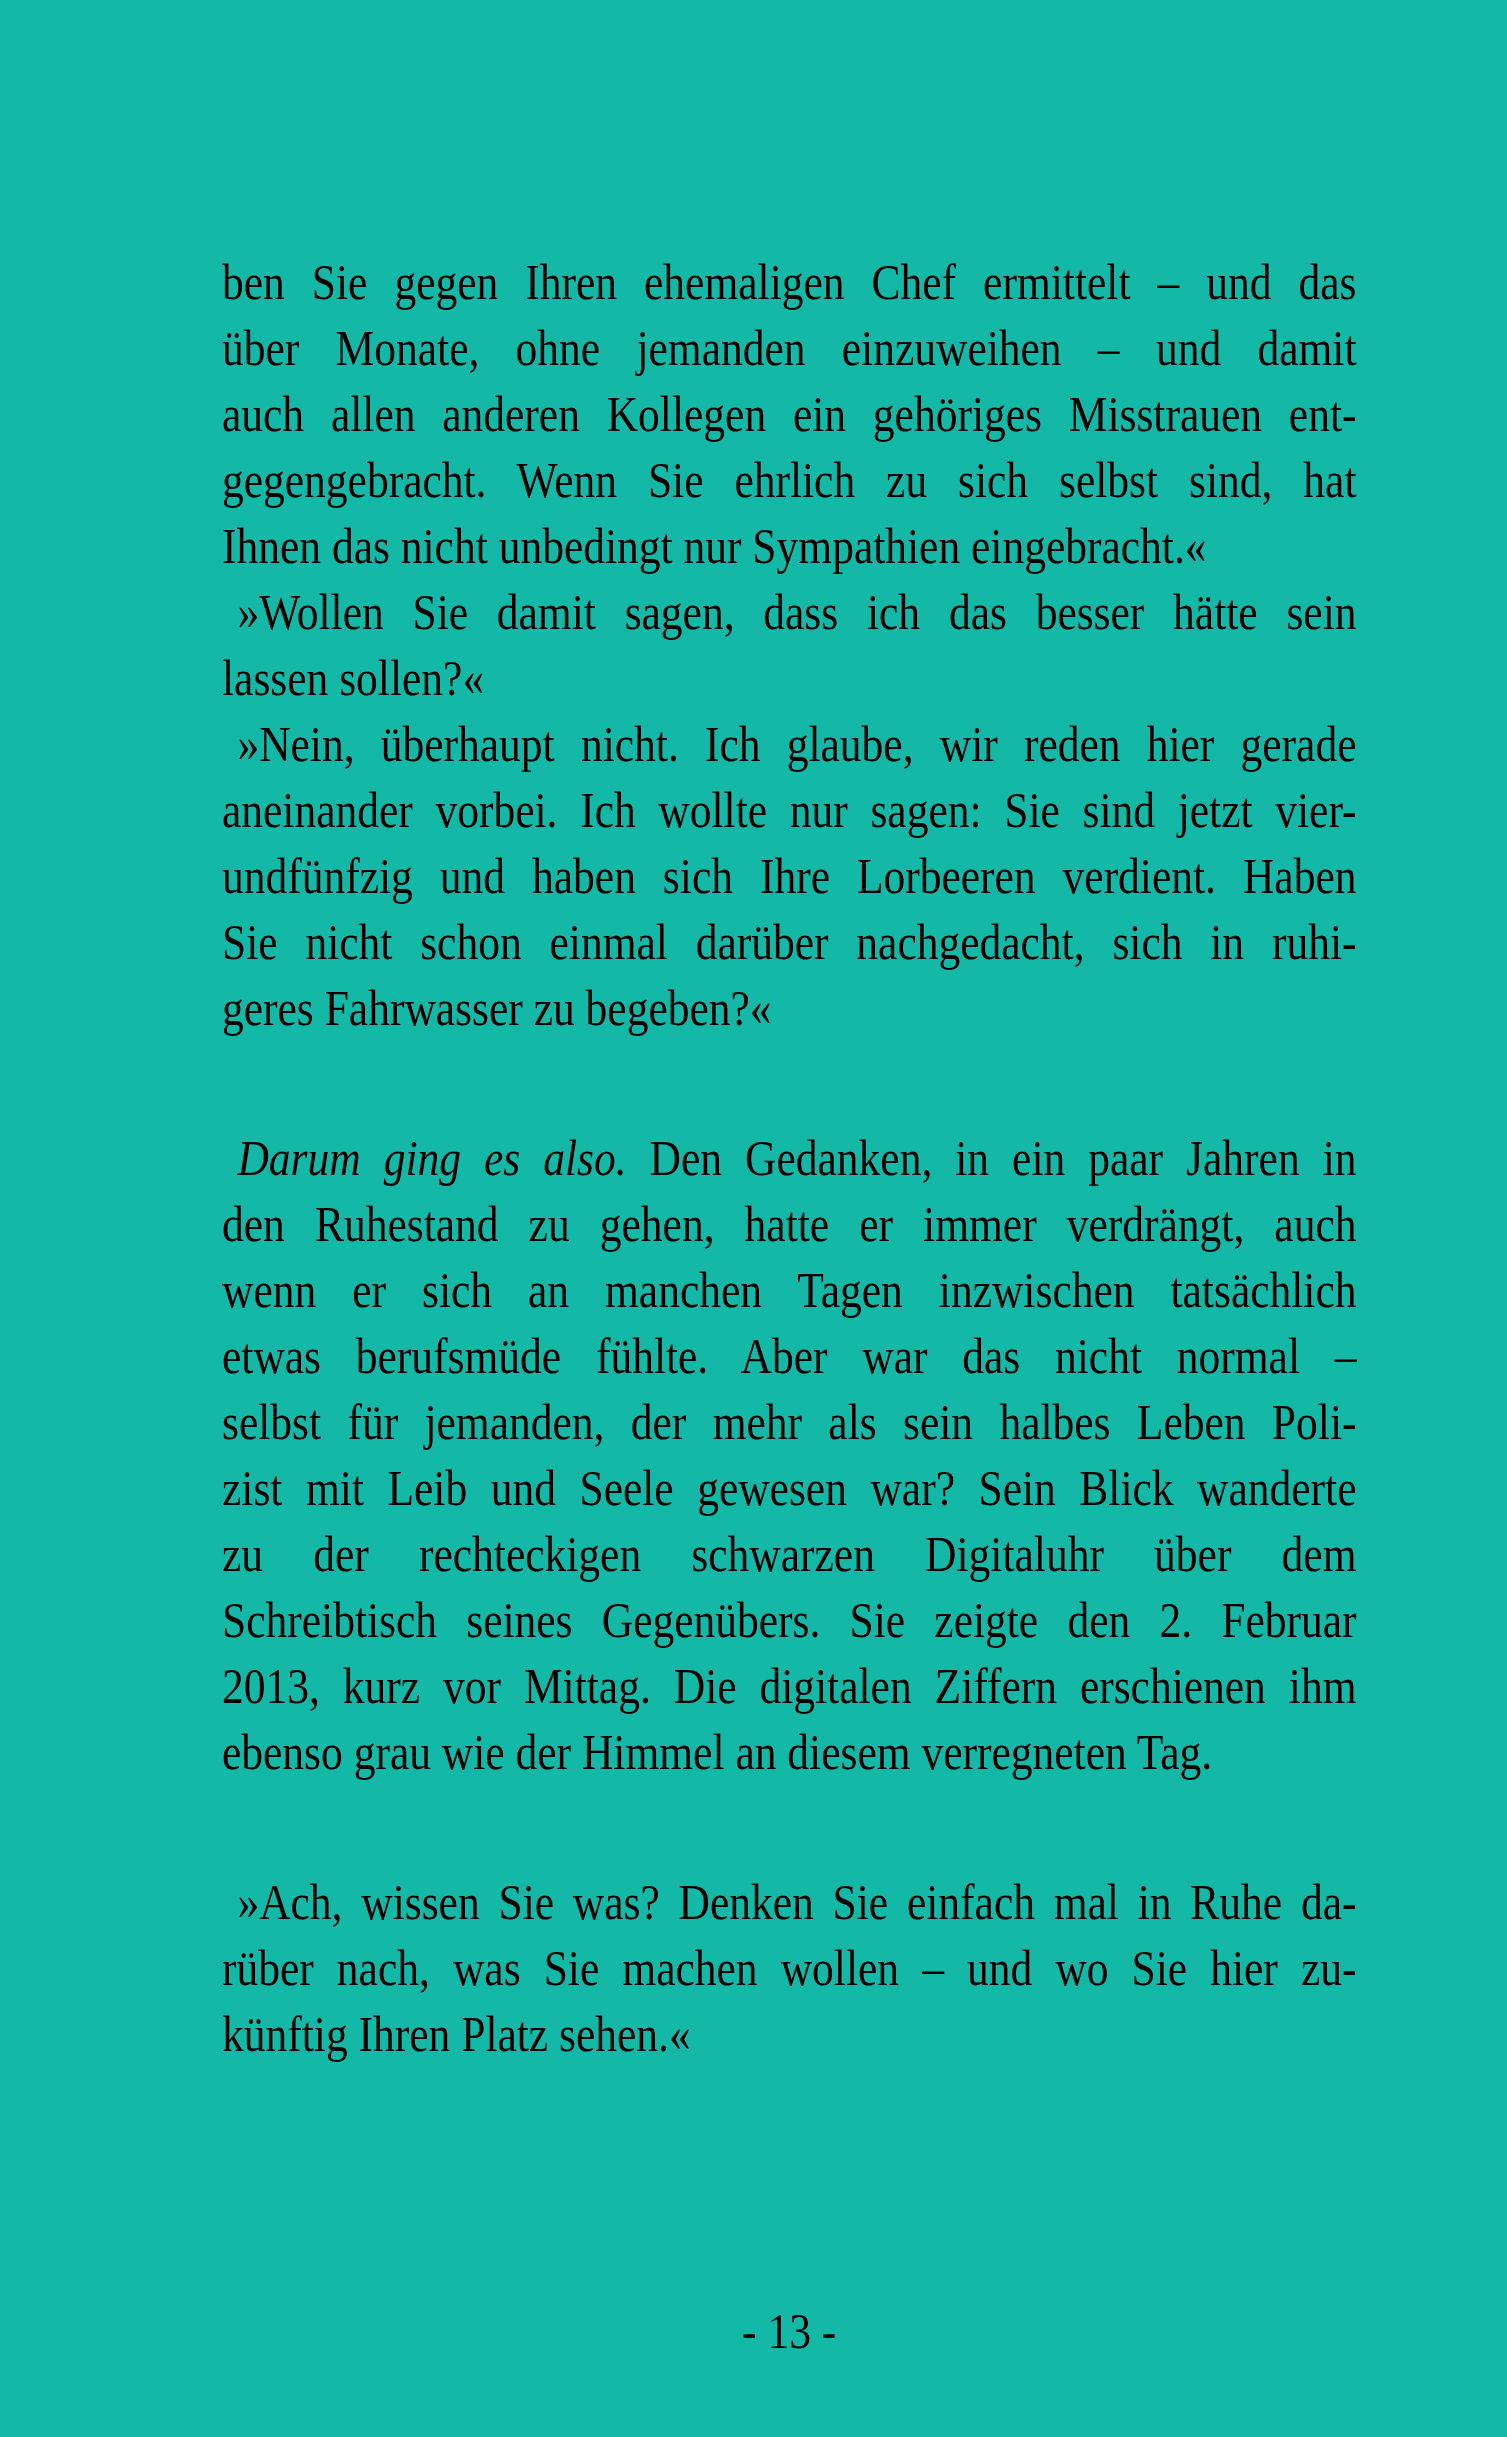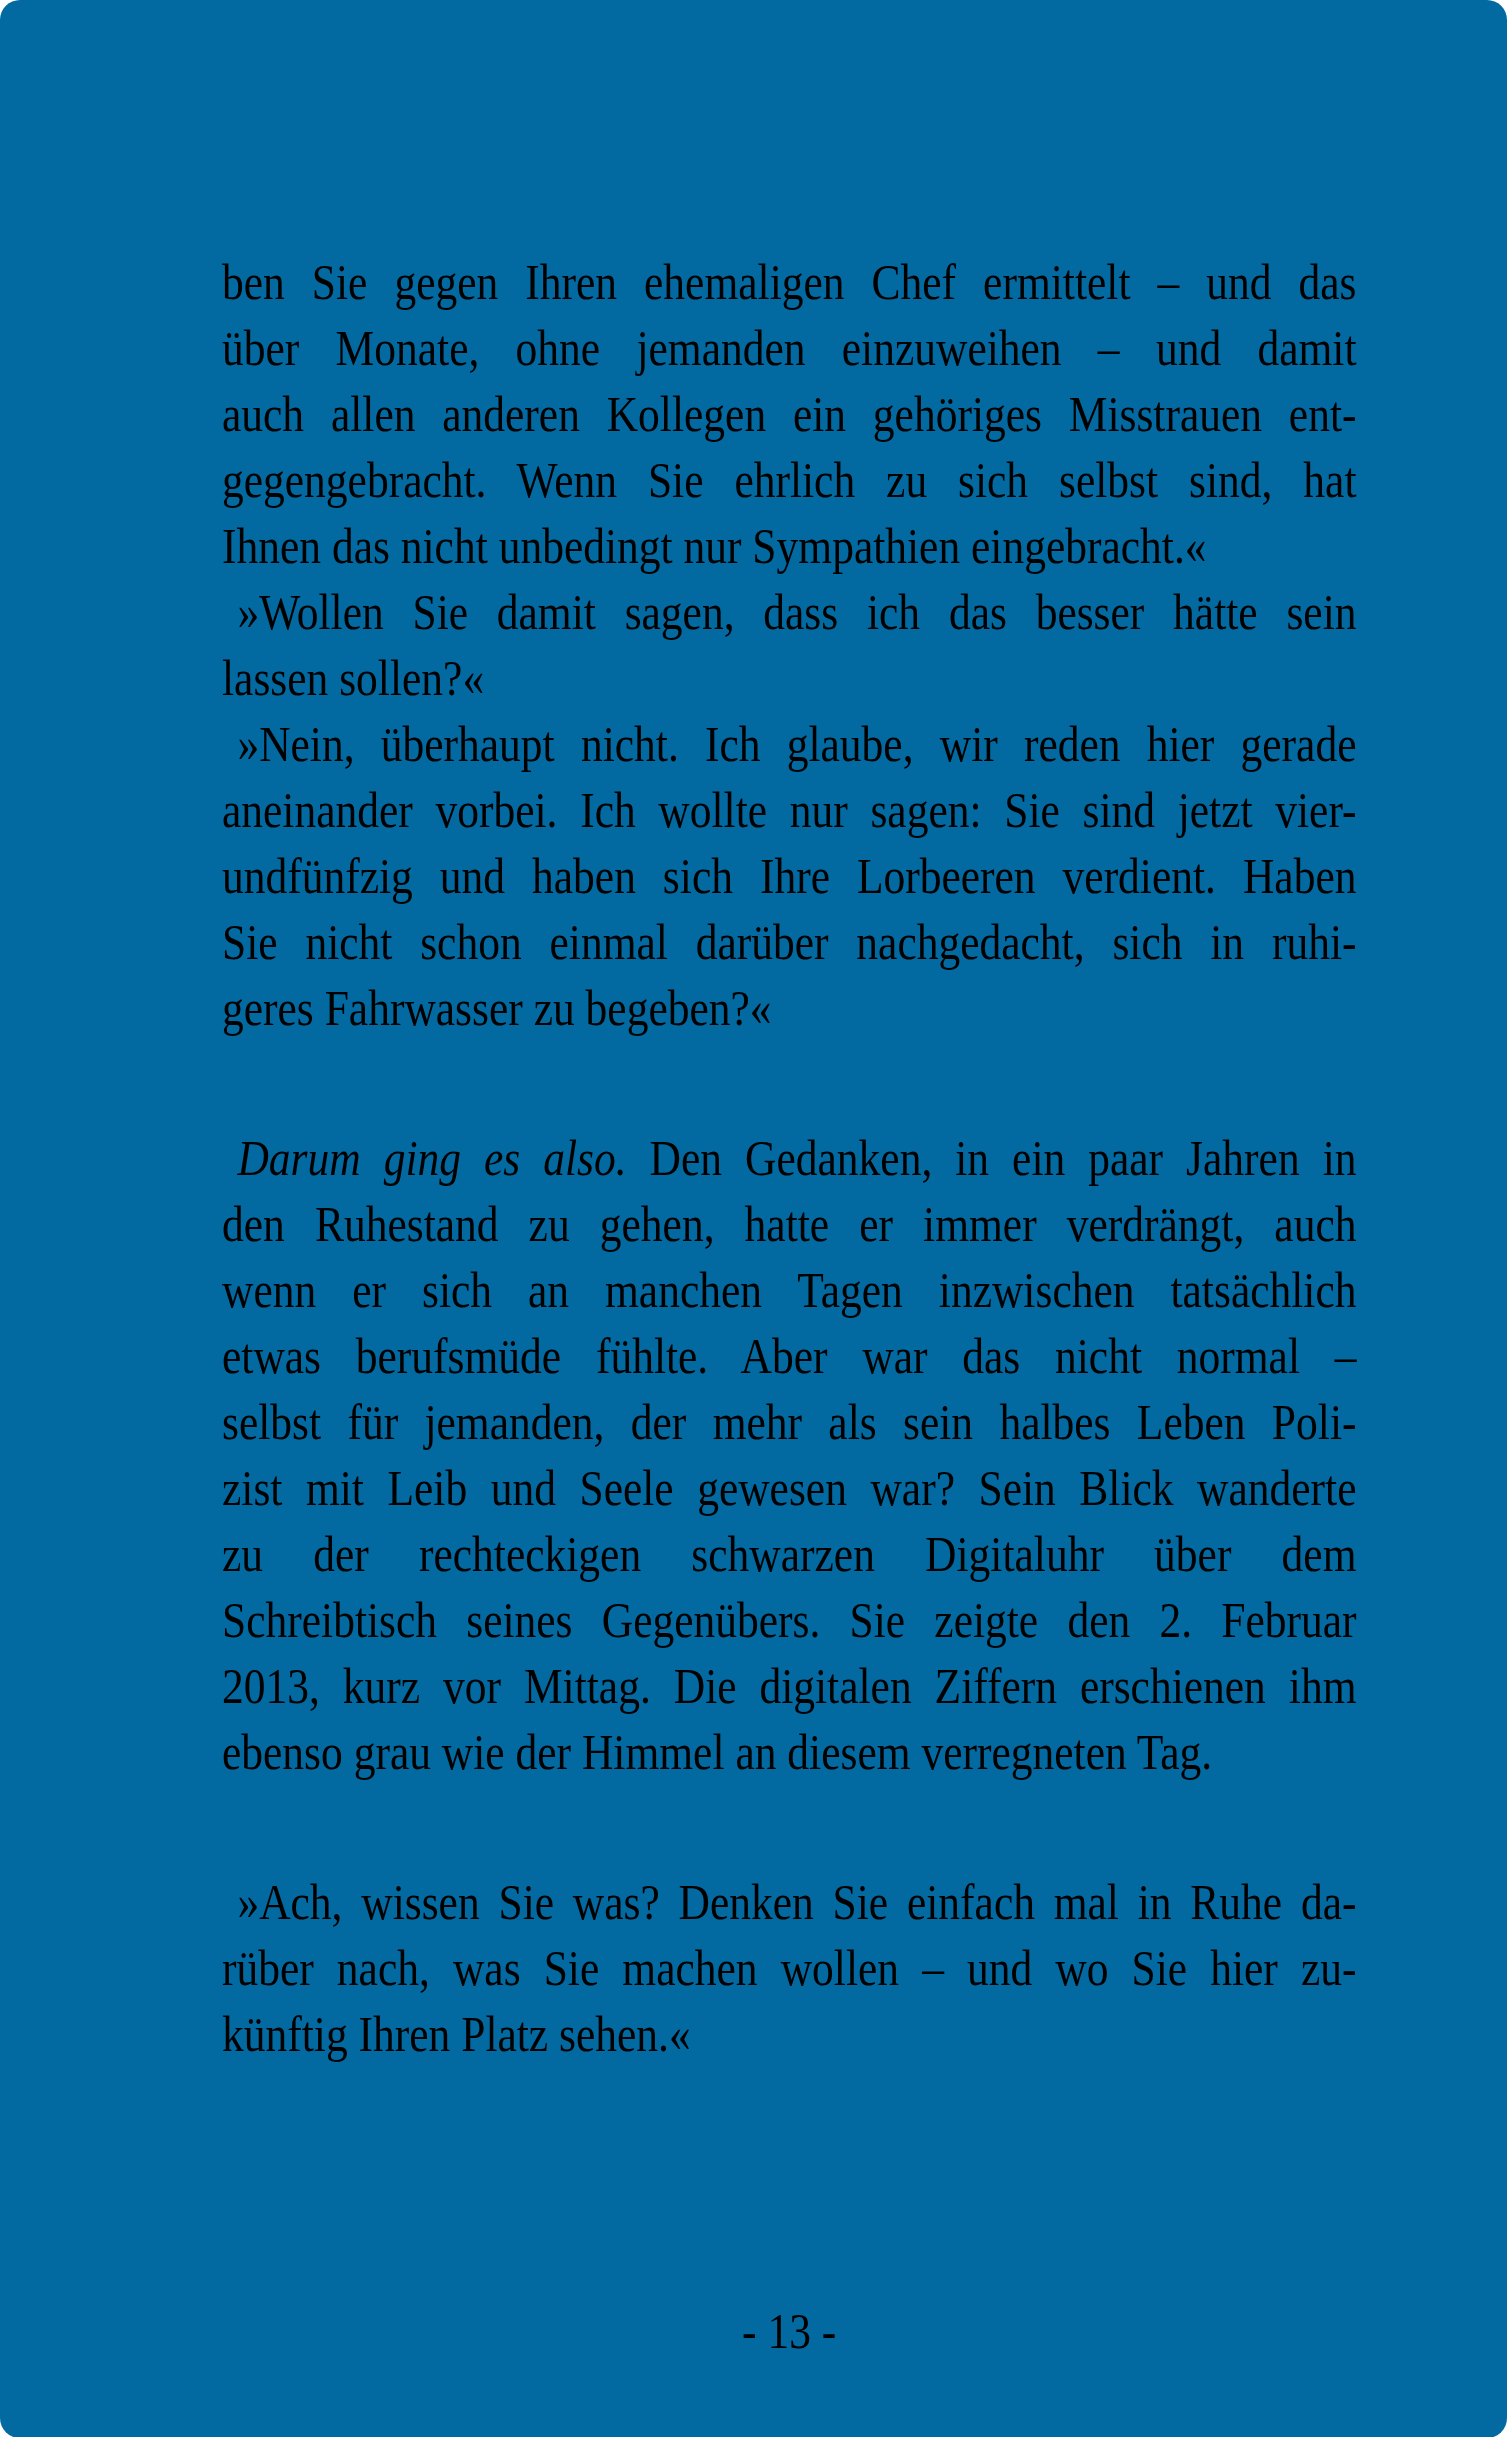--- a/index.html
+++ b/index.html
@@ -10,22 +10,21 @@
   body {
     width: 1507px;
     height: 2438px;
     background: #ffffff;
     position: relative;
     overflow: hidden;
   }
   .page {
     position: absolute;
     inset: 0;
-    background: #0369a1;
-    border-radius: 20px;
+    background: #14b8a6;
   }
   .text-block {
     position: absolute;
     left: 222px;
     top: 249px;
     width: 1304px;
     transform: scaleX(0.87);
     transform-origin: 0 0;
     font-family: "Liberation Serif", serif;
     font-size: 50px;

